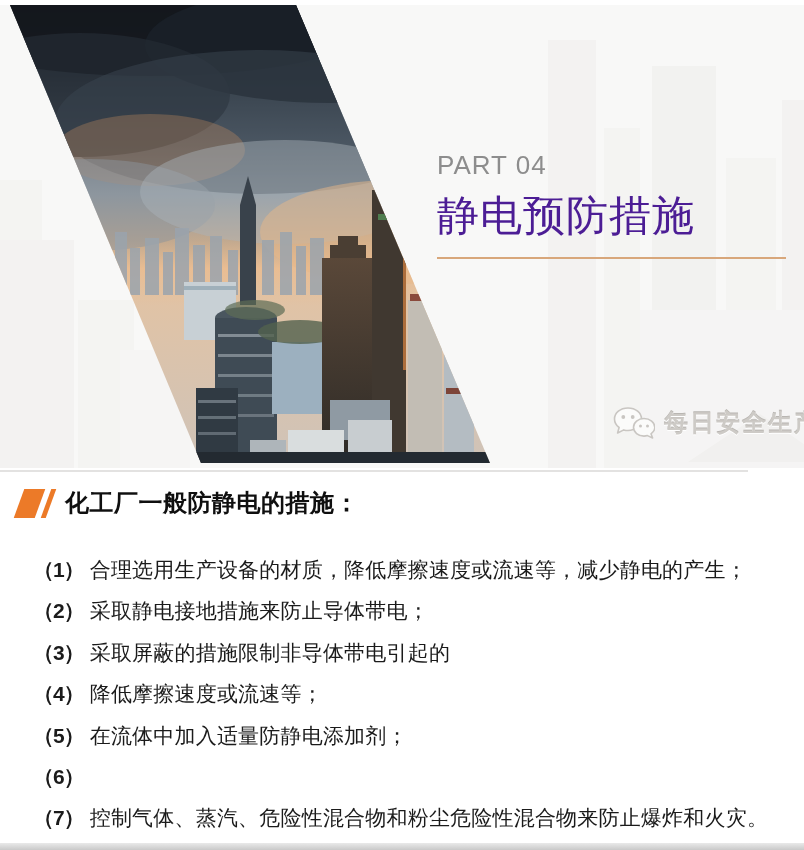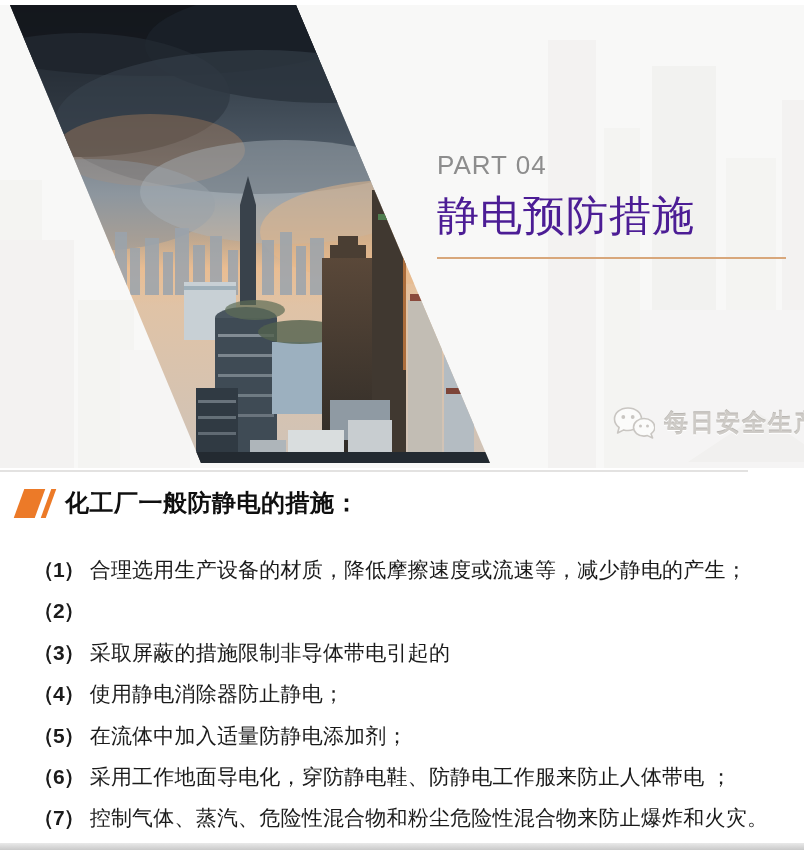--- a/index.html
+++ b/index.html
@@ -189,40 +189,40 @@
       <h2>化工厂一般防静电的措施：</h2>
     </div>
     <ul class="measures">
   <li class="measure">
     <span class="m-num">（1）</span>
     <span class="m-text">合理选用生产设备的材质，降低摩擦速度或流速等，减少静电的产生；</span>
   </li>
 
   <li class="measure">
     <span class="m-num">（2）</span>
+    <span class="m-text">采取静电接地措施来防止导体带电；</span>
   </li>
 
   <li class="measure">
     <span class="m-num">（3）</span>
     <span class="m-text">采取屏蔽的措施限制非导体带电引起的</span>
   </li>
 
   <li class="measure">
     <span class="m-num">（4）</span>
-    <span class="m-text">使用静电消除器防止静电；</span>
+    <span class="m-text">降低摩擦速度或流速等；</span>
   </li>
 
   <li class="measure">
     <span class="m-num">（5）</span>
     <span class="m-text">在流体中加入适量防静电添加剂；</span>
   </li>
 
   <li class="measure">
     <span class="m-num">（6）</span>
-    <span class="m-text">采用工作地面导电化，穿防静电鞋、防静电工作服来防止人体带电 ；</span>
   </li>
 
   <li class="measure">
     <span class="m-num">（7）</span>
     <span class="m-text">控制气体、蒸汽、危险性混合物和粉尘危险性混合物来防止爆炸和火灾。</span>
   </li>
 </ul>
   </main>
 
   <footer class="bottom-strip"></footer>

